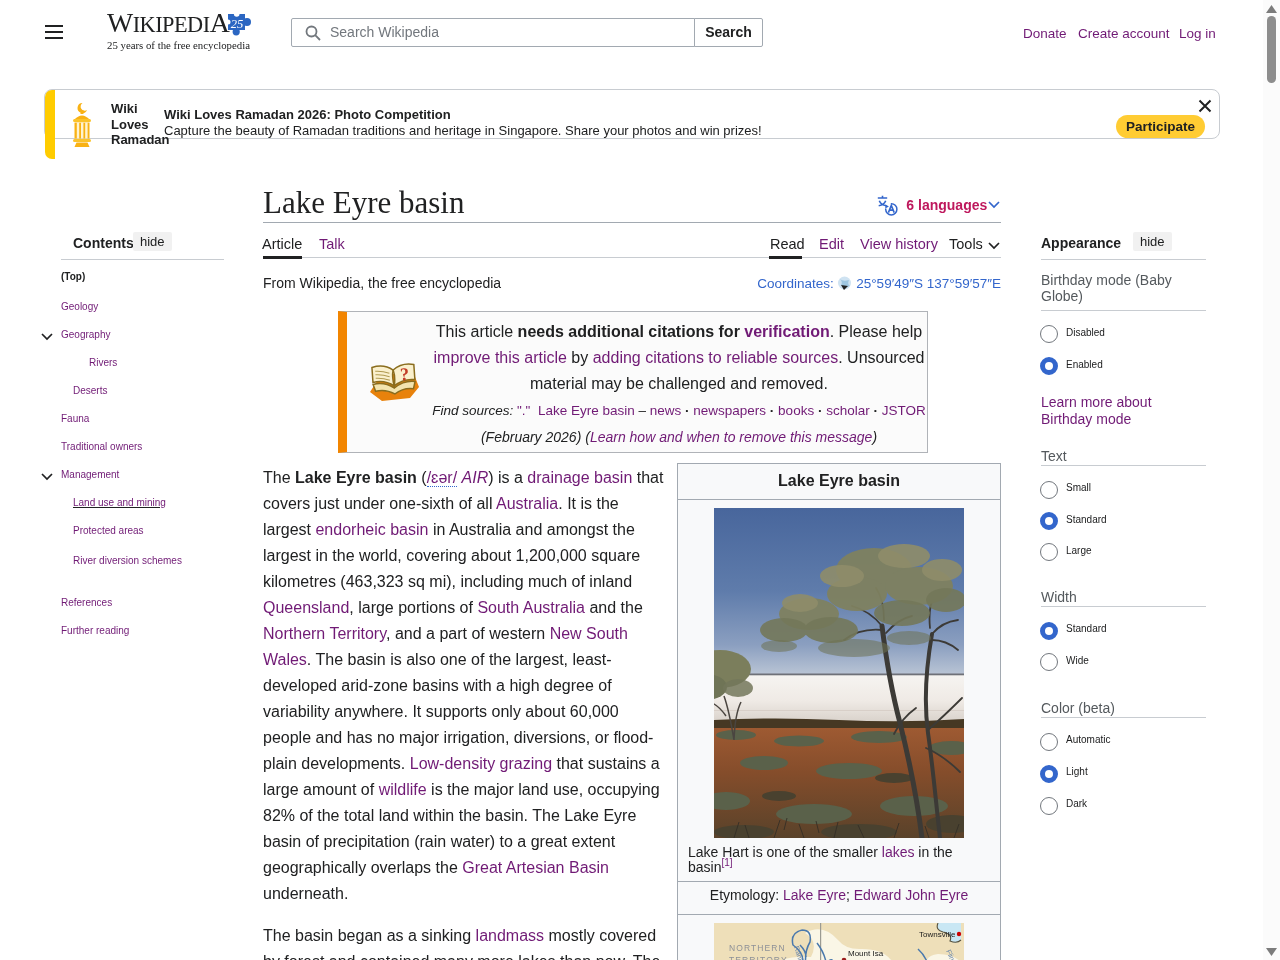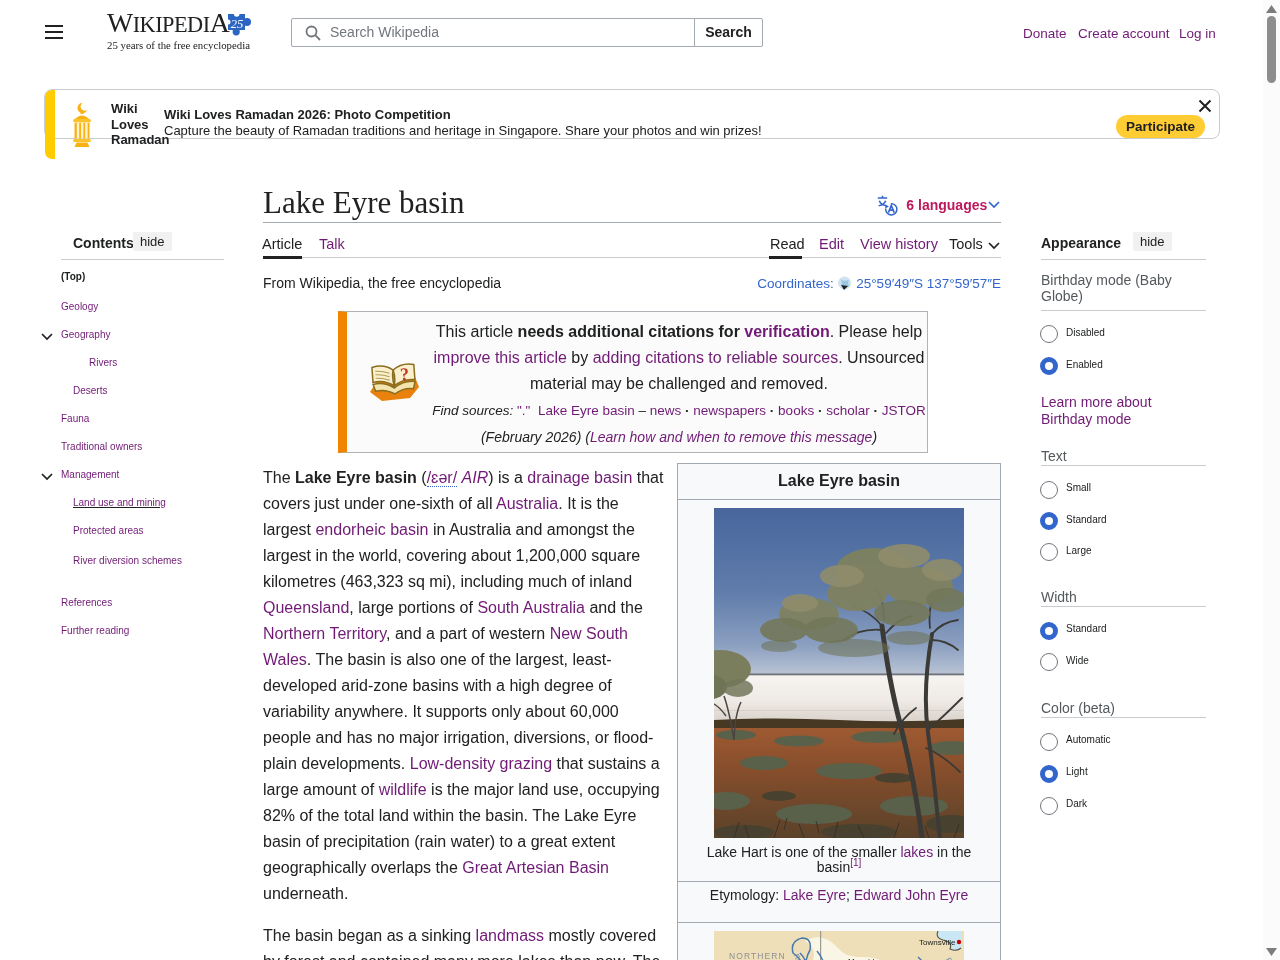--- a/index.html
+++ b/index.html
@@ -269,24 +269,24 @@
       <g fill="#6e7253" opacity="0.55">
         <ellipse cx="140" cy="140" rx="36" ry="9"></ellipse>
             <ellipse cx="195" cy="130" rx="22" ry="7"></ellipse>
         <ellipse cx="65" cy="138" rx="18" ry="6"></ellipse>
       </g>
 
       <g stroke="#332e26" stroke-width="1" opacity="0.85">
         <path d="M20 330 l5 -16 M35 330 l-4 -13 M60 330 l6 -18 M90 330 l-5 -14 M120 330 l4 -16 M150 330 l-6 -13 M180 330 l5 -15 M215 330 l-4 -12 M240 330 l5 -14 M70 322 l3 -12 M105 325 l-3 -12"></path>
       </g>
     </svg>
-    <div style="font-size:14px;line-height:15px;padding:7px 10px 0;text-align:center;">Lake Hart is one of the smaller <a>lakes</a> in the basin<sup style="font-size:10px;line-height:0;"><a>[1]</a></sup></div>
+    <div style="font-size:14px;line-height:15px;padding:7px 10px 0;">Lake Hart is one of the smaller <a>lakes</a> in the basin<sup style="font-size:10px;line-height:0;"><a>[1]</a></sup></div>
   </div>
   </div>
-  <div style="border-top:1px solid #a2a9b1;border-bottom:1px solid #a2a9b1;text-align:center;padding:5px 8px;font-size:14px;box-sizing:border-box;height:42px;">Etymology: <a>Lake Eyre</a>; <a>Edward John Eyre</a></div>
+  <div style="border-top:1px solid #a2a9b1;border-bottom:1px solid #a2a9b1;text-align:center;padding:5px 8px;font-size:14px;box-sizing:border-box;height:34px;">Etymology: <a>Lake Eyre</a>; <a>Edward John Eyre</a></div>
   <div style="text-align:center;padding:8px 0 8px;">
     <svg width="250" height="46" viewBox="0 0 250 46" style="display:block;margin:0 auto;">
       <rect width="250" height="46" fill="#eedfb9"></rect>
       <path d="M55 46 q12 -14 42 -12 q8 -16 -6 -24 q18 -10 33 7 q8 10 24 9 q20 0 28 10 q10 8 22 5 l5 11z" fill="#faf6e6"></path>
       <path d="M212 46 q-3 -13 12 -15 q14 0 22 7 v8z" fill="#faf6e6"></path>
       <rect x="106" y="0" width="1.2" height="46" fill="#9b9b93"></rect>
       <path d="M224 0 q-3 7 5 9 q10 2 7 9 q7 4 11 -1 v-17z" fill="#c9e7f4"></path>
       <path d="M224 0 q-3 7 5 9 q10 2 7 9 q7 3 11 -1" fill="none" stroke="#55503c" stroke-width="1.1"></path>
       <path d="M88 7 q-12 3 -9 15 q13 9 9 22 M88 7 q10 0 8 12 q-6 10 -4 25 M103 20 q8 10 10 24 M86 22 q6 6 6 12" fill="none" stroke="#4a79ad" stroke-width="1.5"></path>
       <path d="M204 26 q9 8 11 20" fill="none" stroke="#4a79ad" stroke-width="1.5"></path>

